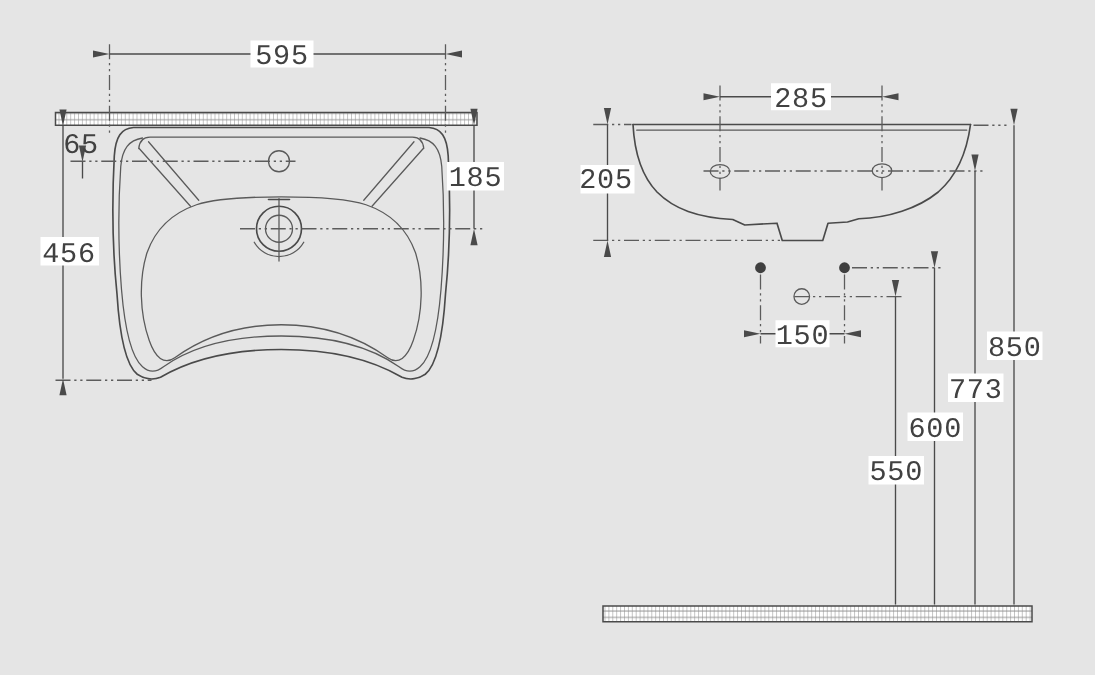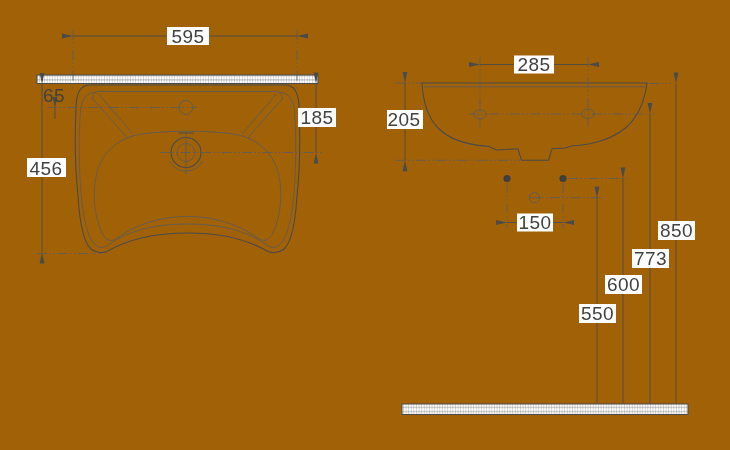--- a/index.html
+++ b/index.html
@@ -1,17 +1,17 @@
 <!DOCTYPE html>
 <html><head>
 <meta charset="utf-8">
 <style>
   html,body{margin:0;padding:0;background:#fff;}
-  .stage{position:relative;width:730px;height:450px;background:#a16207;overflow:hidden;
-         font-family:Liberation Sans, sans-serif;}
+  .stage{position:relative;width:730px;height:450px;background:#e5e5e5;overflow:hidden;
+         font-family:Liberation Mono, monospace;}
   svg{display:block;}
   .ol   {fill:none;stroke:#4a4a4a;stroke-width:1.1;stroke-linecap:round;stroke-linejoin:round;}
   .ol2  {fill:none;stroke:#5a5a5a;stroke-width:0.85;stroke-linecap:round;stroke-linejoin:round;}
   .cl   {fill:none;stroke:#5c5c5c;stroke-width:0.85;
          stroke-dasharray:10 2.5 1.5 2.5 1.5 2.5;}
   .dim  {fill:none;stroke:#4a4a4a;stroke-width:0.9;}
   .solid{fill:#3f3f3f;stroke:none;}
   .mask {fill:#ffffff;stroke:none;}
   .dtxt {font-size:19px;fill:#414141;text-anchor:middle;letter-spacing:0.5px;}
   .hatchrect{stroke:#4a4a4a;stroke-width:1;}

